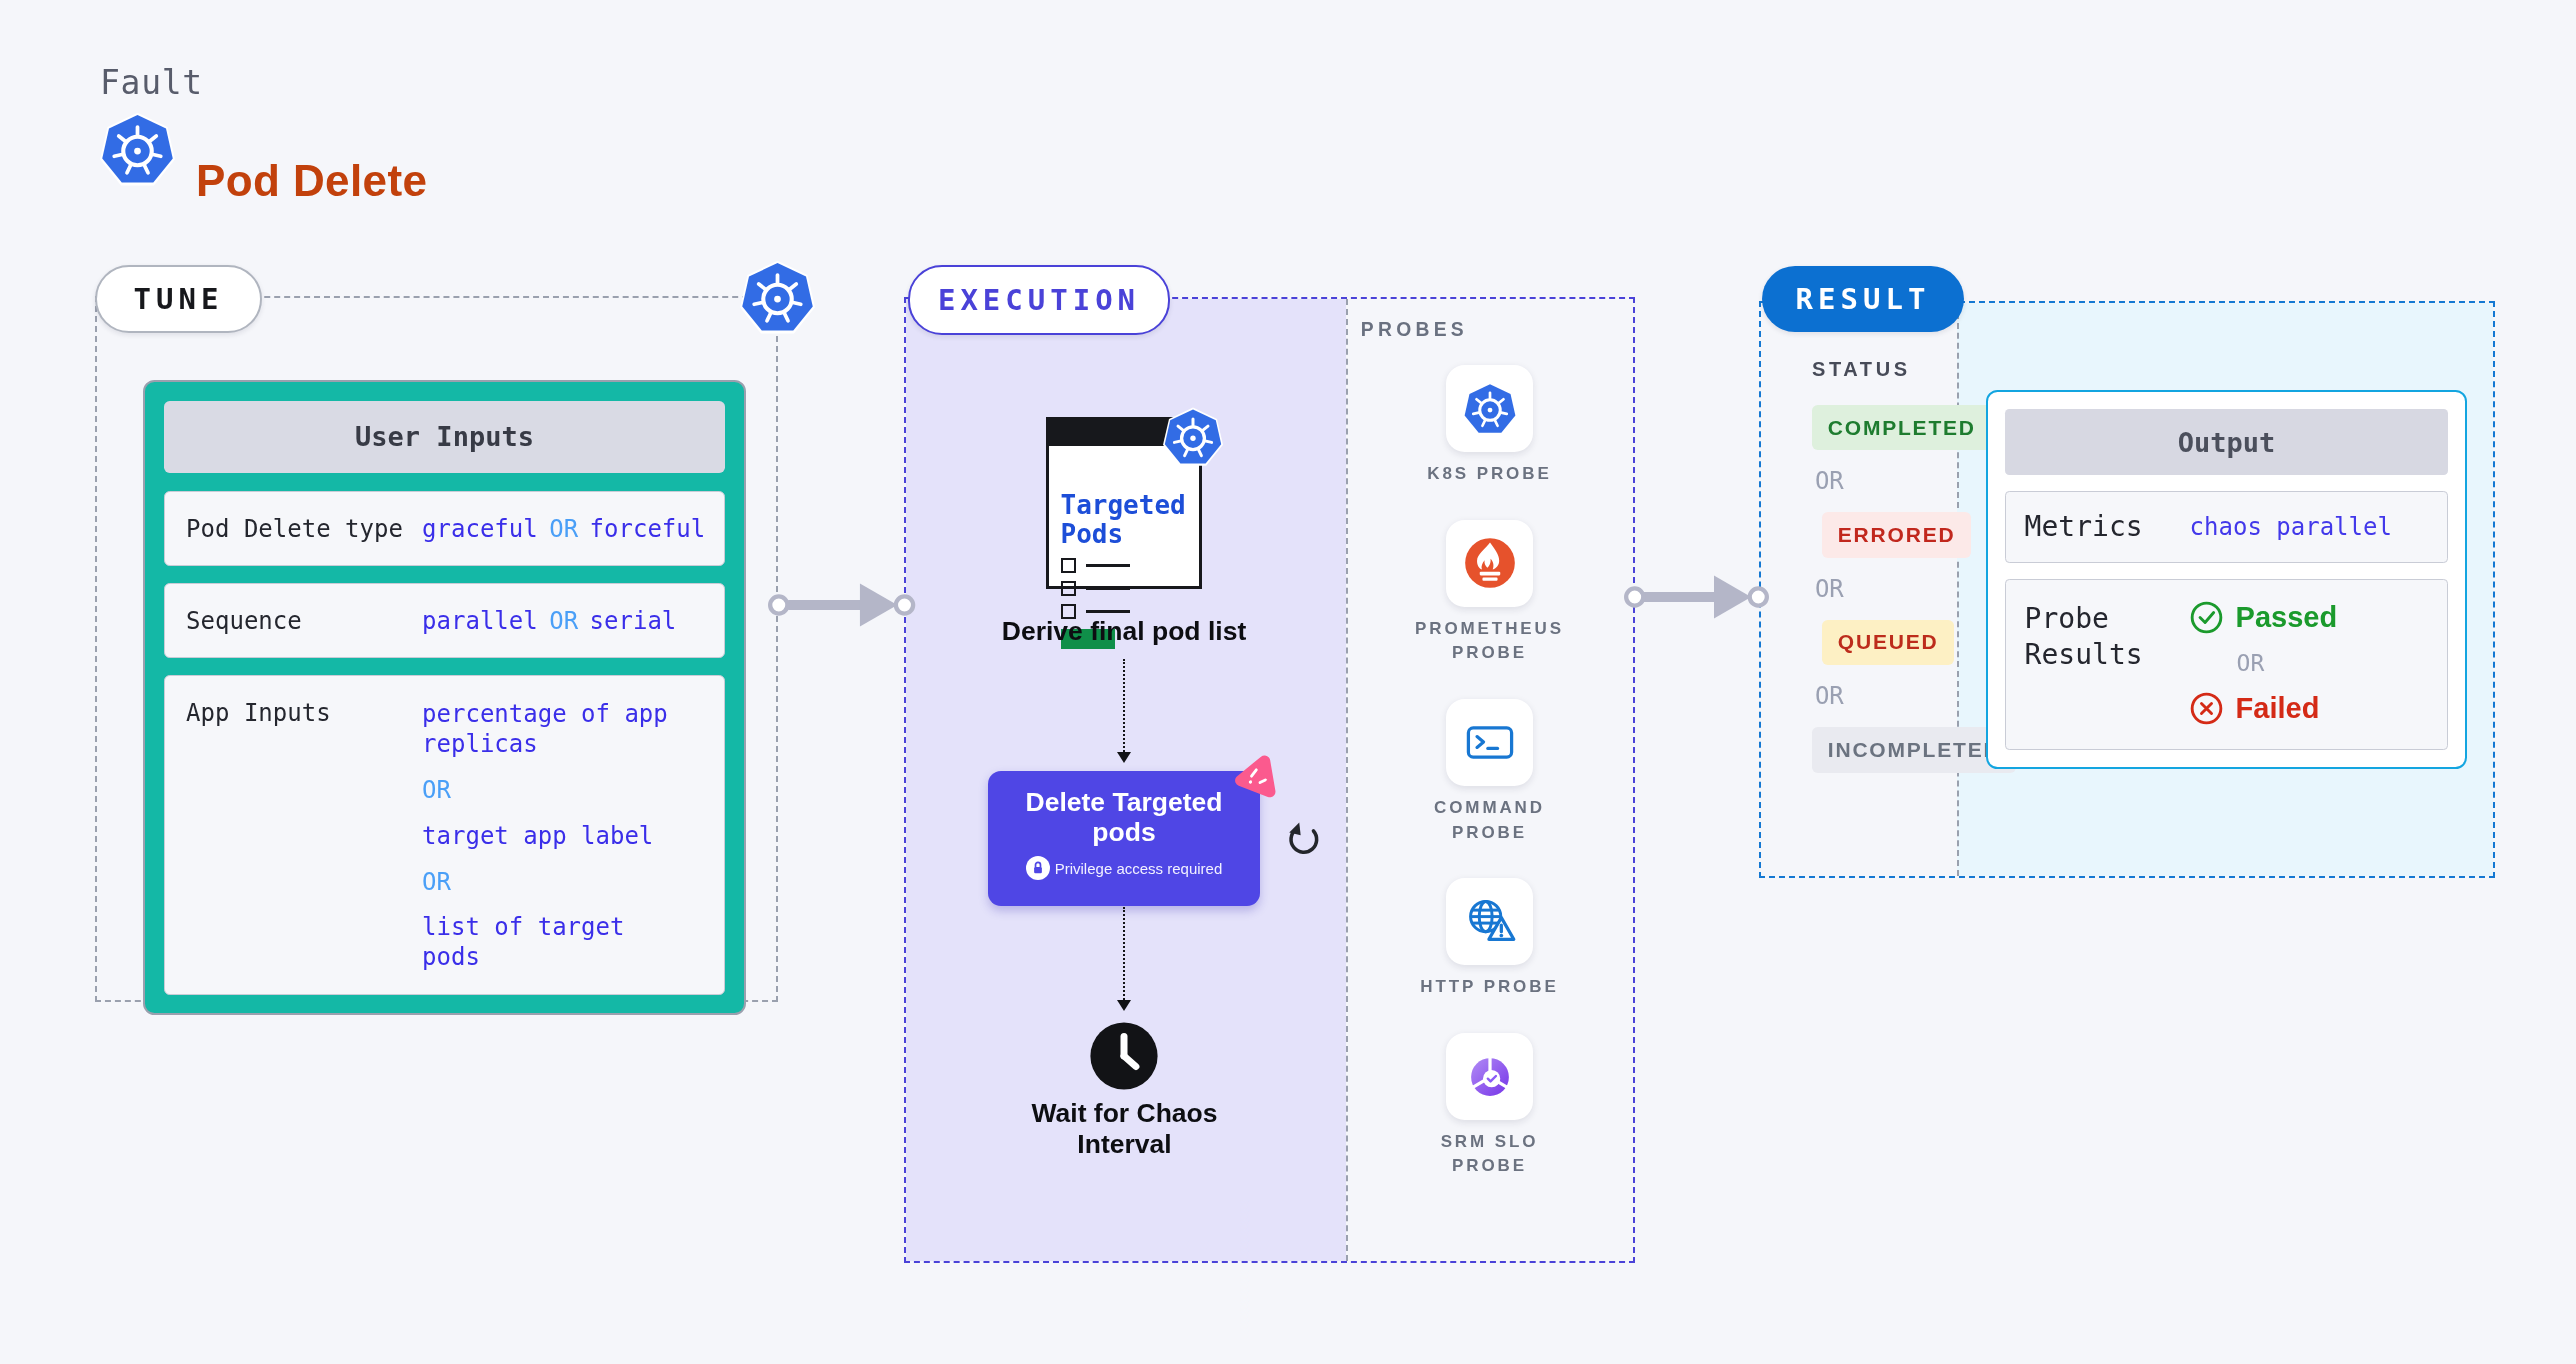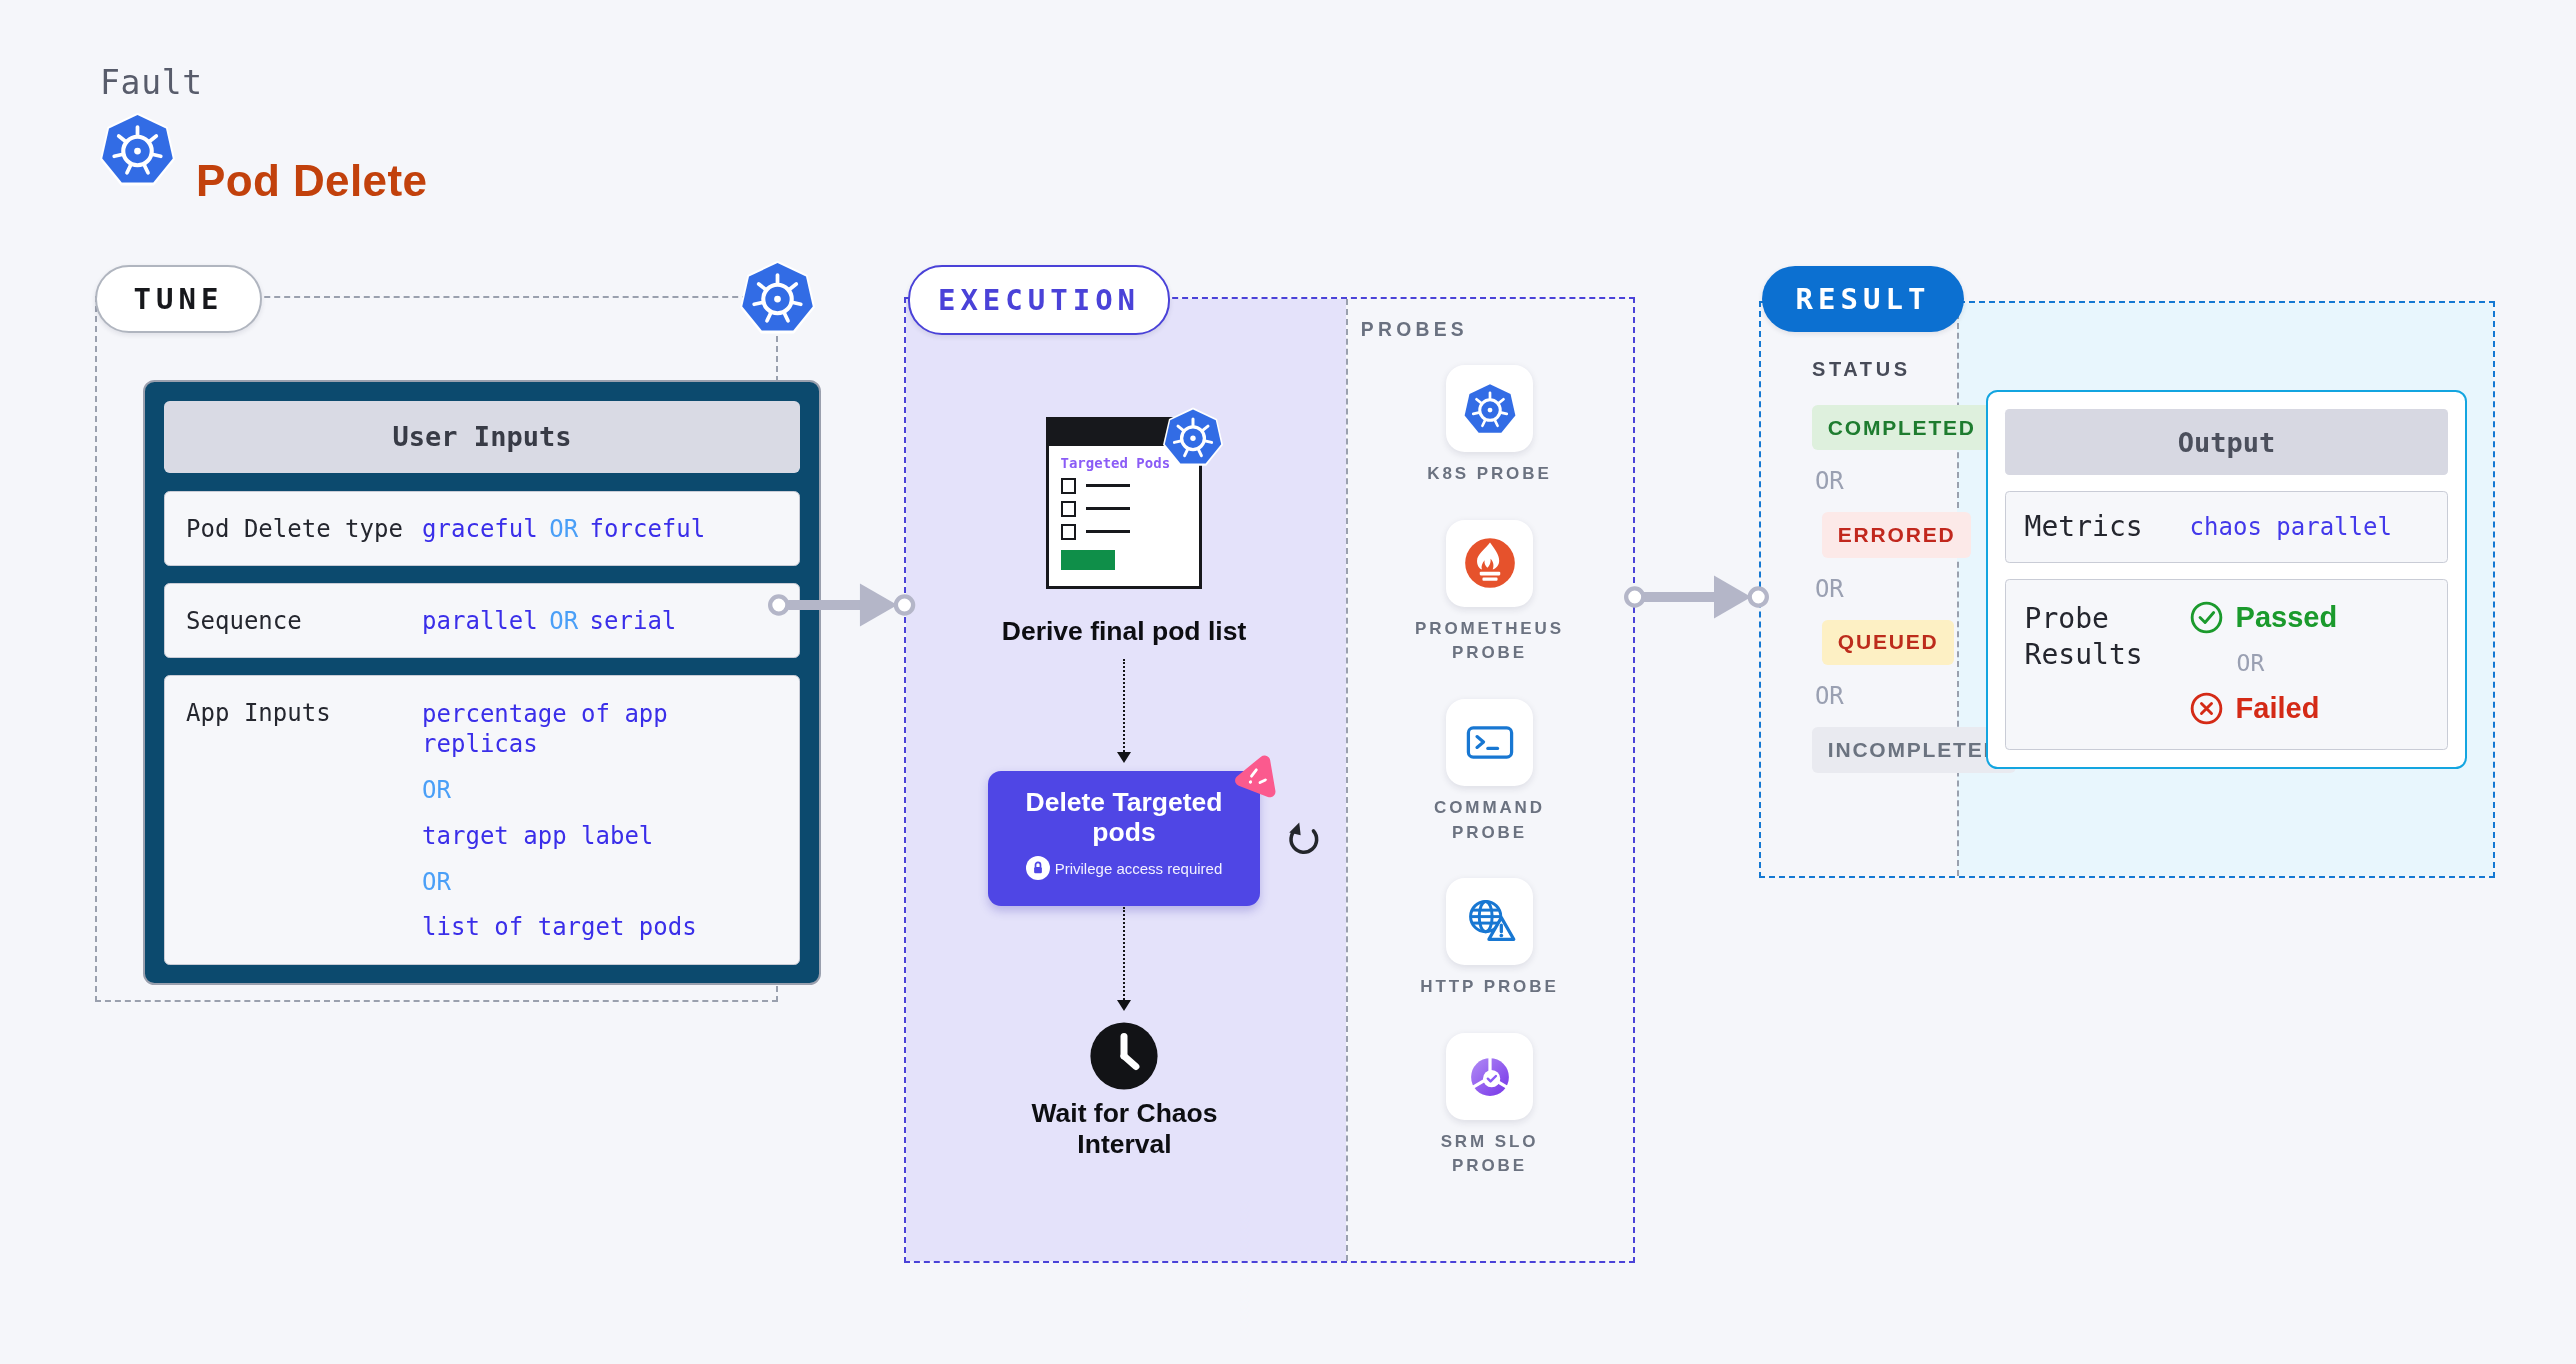--- a/index.html
+++ b/index.html
@@ -23,21 +23,21 @@
     box-shadow:0 2.1px 5.7px rgba(30,32,60,.10);z-index:5;
   }
   .pill-tune{left:95px;top:265px;width:163px;height:64px;background:#fff;border:2.1px solid #b0b5bf;color:#17181c;}
   .pill-execution{left:908px;top:265px;width:258px;height:66px;background:#fff;border:2.9px solid #4a42d8;color:#4a42d8;}
   .pill-result{left:1762px;top:266px;width:202px;height:66px;background:#0c70d1;border:none;color:#fff;}
 
   
   .tune-box{left:95px;top:296px;width:683px;height:706px;border:2.1px dashed #9aa0ae;box-sizing:border-box;}
   .tune-corner-logo{left:740px;top:260px;width:75px;height:75px;z-index:6;}
   .ui-card{
-    left:143px;top:380px;width:678px;background:#0c4a6e;border:2.9px solid #9aa0ae;
+    left:143px;top:380px;width:603px;background:#14b8a6;border:2.9px solid #9aa0ae;
     border-radius:11.5px;box-sizing:border-box;padding:18.6px;z-index:2;
   }
   .panel-header{
     height:72px;background:#d9dae4;border-radius:5.7px;display:flex;align-items:center;justify-content:center;
     font-size:27px;font-weight:bold;color:#383b46;margin-bottom:18.6px;
   }
   .ui-row{
     border:1.4px solid #c9ccd6;background:#f6f7fa;border-radius:5.7px;
     display:flex;align-items:center;padding:0 21.5px;margin-bottom:17px;box-sizing:border-box;
   }
@@ -55,21 +55,21 @@
 
   
   .exec-box{left:904px;top:297px;width:731px;height:966px;border:2.1px dashed #4a42d8;box-sizing:border-box;background:#f5f6fa;}
   .exec-lavender{position:absolute;left:0;top:0;bottom:0;width:440px;background:#e4e2fa;}
   .probes-zone{position:absolute;left:440px;top:0;bottom:0;right:0;border-left:2.1px dashed #9aa0ae;}
   .flow{left:904px;top:297px;width:440px;height:966px;z-index:3;}
 
   .clipboard{position:absolute;left:142px;top:120px;width:156px;height:172px;background:#fff;border:3.6px solid #17181c;box-sizing:border-box;}
   .clipboard .bar{height:26px;background:#17181c;}
   .clipboard .body{padding:8.6px 11.5px;}
-  .clipboard .cb-title{font-size:14px;font-weight:bold;color:#8b5cf6;line-height:1.15;width:115px;}
+  .clipboard .cb-title{font-size:26px;font-weight:bold;color:#1d4ed8;line-height:1.15;width:115px;margin-top:36px;}
   .cb-row{display:flex;align-items:center;margin-top:7.2px;}
   .cb-box{width:15.8px;height:15.8px;border:2.9px solid #17181c;box-sizing:border-box;margin-right:10px;}
   .cb-line{width:44px;height:2.9px;background:#17181c;}
   .cb-green{width:54px;height:20px;background:#0f8f49;margin-top:10px;}
   .clip-badge{position:absolute;right:-24px;top:-13px;width:60px;height:60px;}
 
   .step-label{position:absolute;left:0;width:440px;text-align:center;font-size:26.5px;font-weight:bold;color:#0d0e12;line-height:1.18;}
   .step-derive{top:319px;}
   .step-wait{top:801px;}
   .dotted-arrow{position:absolute;left:50%;transform:translateX(-50%);display:flex;flex-direction:column;align-items:center;}

